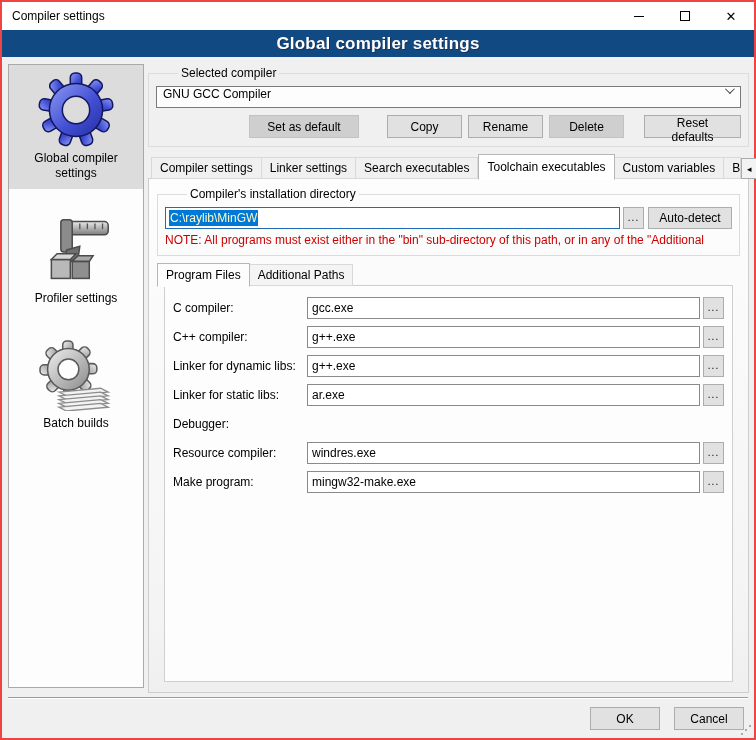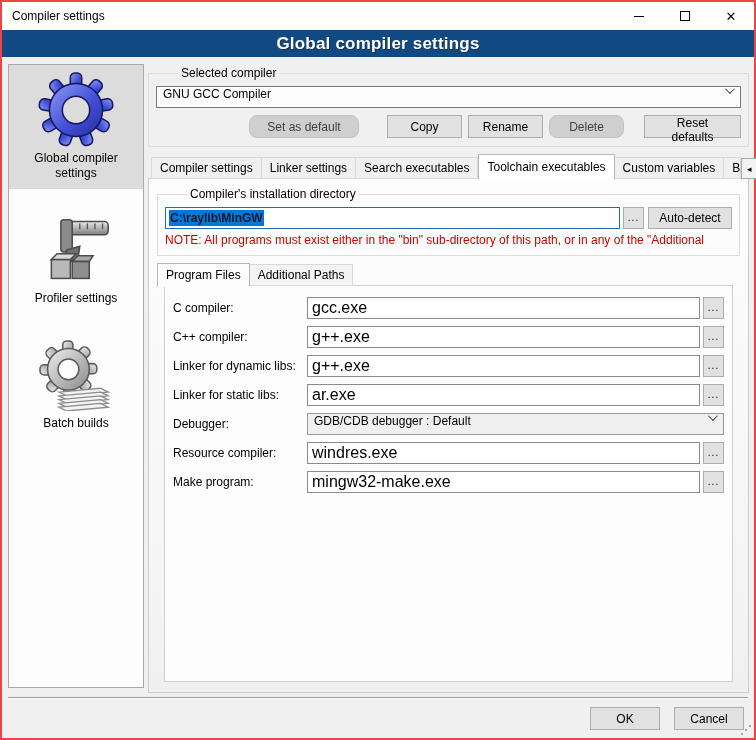--- a/index.html
+++ b/index.html
@@ -41,21 +41,21 @@
 
   .combo { height:22px; border:1px solid #7a7a7a; background:#fdfdfd; display:flex;
            align-items:flex-start; padding:0 8px 0 6px; cursor:default; }
   .combo .val { flex:1; overflow:hidden; white-space:nowrap; }
   .chev { width:7px; height:7px; border-right:1.5px solid #43494e; border-bottom:1.5px solid #43494e;
           transform:rotate(45deg) translateY(-2px); flex:none; }
 
   .btnrow { display:flex; margin-top:7px; justify-content:flex-end; }
   .btn { height:23px; background:#e1e1e1; border:1px solid #adadad; font-size:12px;
          font-family:"Liberation Sans",sans-serif; padding:0 10px; cursor:pointer; }
-  .btn:disabled { background:#cfcfcf; border-color:#c2c2c2; color:#404040;border-radius:8px; }
+  .btn:disabled { background:#cfcfcf; border-color:#c2c2c2; color:#000000; }
   .g28 { width:28px; } .g6 { width:6px; } .g20 { width:20px; }
   .w110 { width:110px; } .w72 { width:75px; } .w97 { width:97px; }
 
   
   .tabs { display:flex; align-items:flex-end; height:26px; margin-top:6px; position:relative; z-index:2; padding-left:3px; }
   .tab { background:#f0f0f0; border:1px solid #d9d9d9; border-left:none; height:22px; line-height:20px;
          padding:0 8px; white-space:nowrap; cursor:pointer; }
   .tab:first-child { border-left:1px solid #d9d9d9; }
   .tab.active { background:#fff; border:1px solid #b6b6b6; border-bottom:1px solid #fff;
                 height:26px; line-height:24px; margin-bottom:-1px; }
@@ -64,36 +64,36 @@
   .arrbtn { width:16px; height:21px; background:#f3f3f3; border:1px solid #ababab; font-size:9px;
             line-height:18px; text-align:center; padding:0; cursor:pointer; }
 
   .outer-page { border:1px solid #cdcdcd; margin-top:-1px; height:515px;
                 background:linear-gradient(180deg,#fdfdfd 0%,#f4f4f4 85%,#efefef 100%);
                 padding:8px 8px 8px; position:relative; z-index:1; }
 
   .dir-row { display:flex; align-items:center; margin-top:2px; }
   .txtbox-focus { flex:1; height:22px; border:1px solid #1f6bb5; background:#fff; display:flex;
                   align-items:center; padding-left:3px; overflow:hidden; white-space:nowrap; }
-  .sel-text { background:#0078d7; color:#0f172a; padding:1px 1px;font-weight:bold; }
+  .sel-text { background:#0078d7; color:#fef9c3; padding:1px 1px; }
   .browse { width:21px; height:22px; margin-left:3px; background:#e1e1e1; border:1px solid #adadad;
             font-size:10px; letter-spacing:1px; line-height:10px; padding:0; cursor:pointer; }
   .autodetect { width:84px; height:22px; margin-left:4px; }
   .note { color:#cc0000; margin-top:4px; white-space:nowrap; overflow:hidden; }
 
   .tabs2 { height:24px; padding-left:0; }
   .tabs2 .tab { background:#f4f4f4; }
   .tabs2 .tab.active { background:#fdfdfd; border-bottom:1px solid #fdfdfd; height:24px; line-height:23px; }
 
   .inner-page { border:1px solid #cfcfcf; margin:-1px 7px 0; height:397px;
                 background:#fdfdfd; padding:12px 8px 0 8px; }
   .frow { display:flex; align-items:center; height:20px; margin-bottom:9px; }
   .frow .flabel { width:134px; flex:none; }
   .txt { flex:1; height:22px; border:1px solid #8a8a8a; background:#fff; font-family:"Liberation Sans",sans-serif;
-         font-size:16px; padding:0 4px; color:#000; }
+         font-size:12px; padding:0 4px; color:#000; }
   .combo.gray { flex:1; background:#f0f0f0; border-color:#999; }
 
   
   .divider { position:absolute; left:6px; right:6px; bottom:39px; height:2px;
              border-top:1px solid #9b9b9b; border-bottom:1px solid #fff; }
   .footer { position:absolute; right:10px; bottom:8px; display:flex; gap:14px; }
   .footer .btn { width:70px; }
   .grip { position:absolute; right:3px; bottom:3px; width:10px; height:10px; cursor:nwse-resize; }
   .grip i { position:absolute; width:2px; height:2px; background:#a8a8a8;
             box-shadow:-4px 4px 0 #a8a8a8, 4px -4px 0 #a8a8a8, 0 0 0 #a8a8a8; left:4px; top:4px; display:block; }
@@ -297,24 +297,20 @@
           </div>
 
           <div class="frow">
             <span class="flabel">Linker for static libs:</span>
             <input class="txt" readonly="" value="ar.exe" style="">
             <button class="browse">...</button>
           </div>
 
           <div class="frow">
             <span class="flabel">Debugger:</span>
-            <div class="combo gray">
-              <span class="val">GDB/CDB debugger : Default</span>
-              <span class="chev"></span>
-            </div>
           </div>
 
           <div class="frow">
             <span class="flabel">Resource compiler:</span>
             <input class="txt" readonly="" value="windres.exe" style="">
             <button class="browse">...</button>
           </div>
 
           <div class="frow">
             <span class="flabel">Make program:</span>

